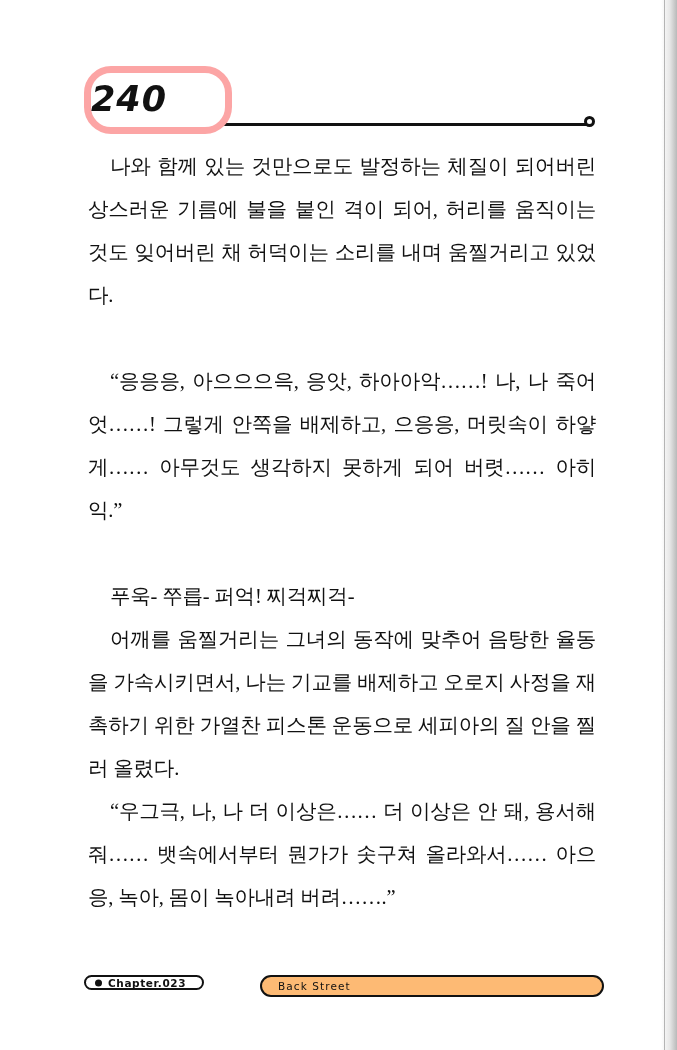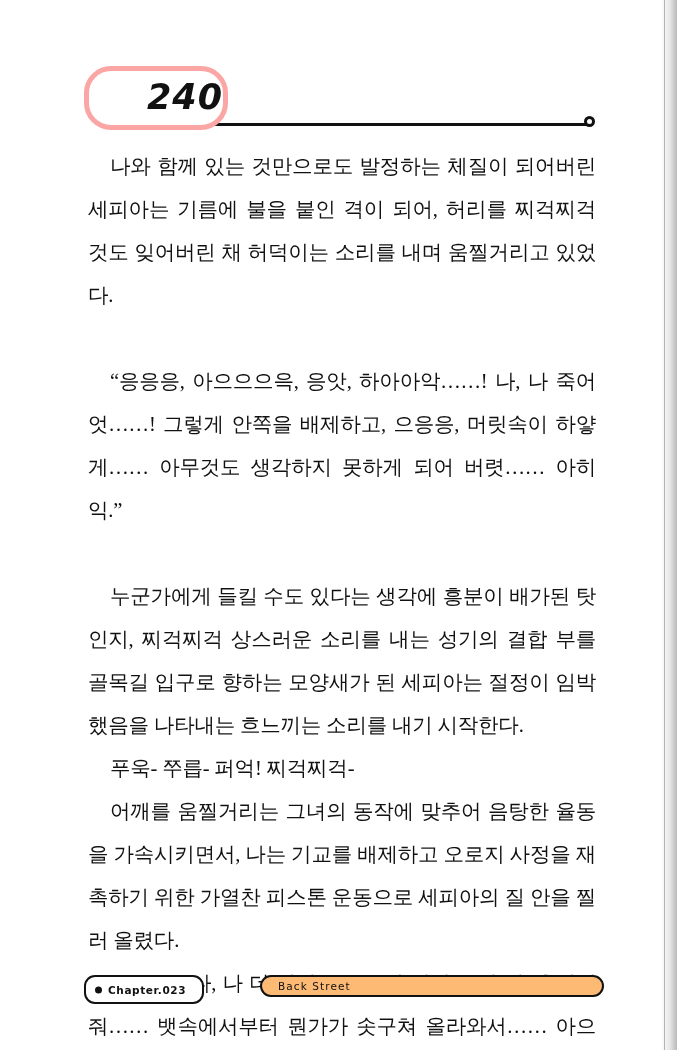--- a/index.html
+++ b/index.html
@@ -47,26 +47,26 @@
     top: 66px;
     width: 520px;
     height: 70px;
   }
   .page-number-box {
     position: absolute;
     left: 0;
     top: 0;
     width: 134px;
     height: 54px;
-    border: 5px solid #fca5a5;
+    border: 7px solid #fca5a5;
     border-radius: 27px;
     background: #fff;
     display: flex;
     align-items: center;
-    justify-content: flex-end;
+    justify-content: flex-start;
     z-index: 3;
   }
   .page-number {
     font-family: "DejaVu Sans", sans-serif;
     font-weight: 700;
     font-style: italic;
     font-size: 35px;
     letter-spacing: 1px;
     line-height: 1;
     color: #111;
@@ -121,21 +121,21 @@
     position: absolute;
     left: 84px;
     top: 975px;
     width: 520px;
     height: 26px;
   }
   .chapter-tag {
     position: absolute;
     left: 0;
     top: 0;
-    height: 29px;
+    height: 15px;
     padding: 0 16px 0 22px;
     border: 2px solid #111;
     border-radius: 11px;
     background: #fff;
     display: flex;
     align-items: center;
     box-sizing: border-box;
     z-index: 2;
   }
   .chapter-tag .bullet {
@@ -187,25 +187,24 @@
 
   <div class="header">
     <div class="header-rule"></div>
     <div class="header-dot"></div>
     <div class="page-number-box">
       <div class="page-number">240</div>
     </div>
   </div>
 
   <div class="content">
-    <p class="indent">나와 함께 있는 것만으로도 발정하는 체질이 되어버린 세피아는 기름에 불을 붙인 격이 되어, 허리를 찌걱찌걱 것도 잊어버린 채 허덕이는 소리를 내며 움찔거리고 있었다.</p>
+    <p class="indent">나와 함께 있는 것만으로도 발정하는 체질이 되어버린 상스러운 기름에 불을 붙인 격이 되어, 허리를 움직이는 것도 잊어버린 채 허덕이는 소리를 내며 움찔거리고 있었다.</p>
     <div class="gap-lg"></div>
     <p class="indent">“응응응, 아으으으윽, 응앗, 하아아악……! 나, 나 죽어엇……! 그렇게 안쪽을 배제하고, 으응응, 머릿속이 하얗게…… 아무것도 생각하지 못하게 되어 버렷…… 아히익.”</p>
     <div class="gap-lg"></div>
-    <p class="indent">누군가에게 들킬 수도 있다는 생각에 흥분이 배가된 탓인지, 찌걱찌걱 상스러운 소리를 내는 성기의 결합 부를 골목길 입구로 향하는 모양새가 된 세피아는 절정이 임박했음을 나타내는 흐느끼는 소리를 내기 시작한다.</p>
     <p class="indent">푸욱- 쭈릅- 퍼억! 찌걱찌걱-</p>
     <p class="indent">어깨를 움찔거리는 그녀의 동작에 맞추어 음탕한 율동을 가속시키면서, 나는 기교를 배제하고 오로지 사정을 재촉하기 위한 가열찬 피스톤 운동으로 세피아의 질 안을 찔러 올렸다.</p>
     <p class="indent">“우그극, 나, 나 더 이상은…… 더 이상은 안 돼, 용서해 줘…… 뱃속에서부터 뭔가가 솟구쳐 올라와서…… 아으응, 녹아, 몸이 녹아내려 버려…….”</p>
   </div>
 
   <div class="footer">
     <div class="book-tag">
       <span class="label">Back Street</span>
     </div>
     <div class="chapter-tag">

